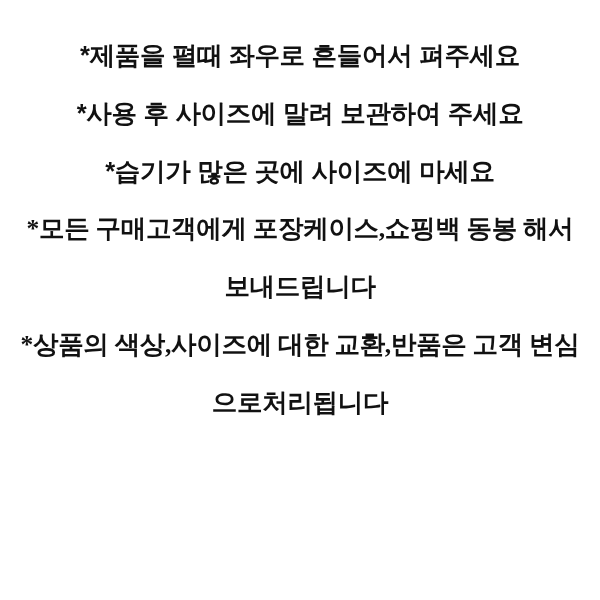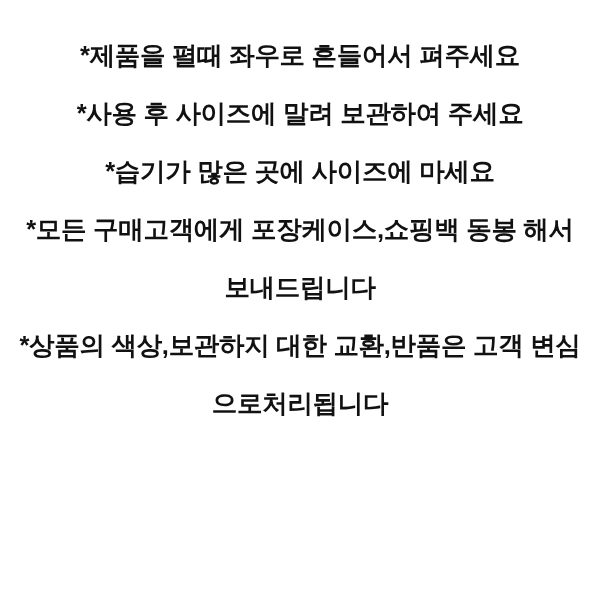--- a/index.html
+++ b/index.html
@@ -35,26 +35,27 @@
     text-align: center;
     color: #111111;
     font-size: 25.5px;
     line-height: 58px;
     font-weight: 700;
     letter-spacing: -0.3px;
     white-space: nowrap;
   }
   .notice-line.wrap {
     white-space: normal;
+    font-family: Liberation Serif, serif;
   }
 </style>
 </head>
 <body>
 
 <div class="page">
   <div class="notice-list">
     <div class="notice-line">*제품을 펼때 좌우로 흔들어서 펴주세요</div>
     <div class="notice-line">*사용 후 사이즈에 말려 보관하여 주세요</div>
     <div class="notice-line">*습기가 많은 곳에 사이즈에 마세요</div>
     <div class="notice-line wrap">*모든 구매고객에게 포장케이스,쇼핑백 동봉 해서보내드립니다</div>
-    <div class="notice-line wrap">*상품의 색상,보관하지 대한 교환,반품은 고객 변심으로처리됩니다</div>
+    <div class="notice-line wrap">*상품의 색상,사이즈에 대한 교환,반품은 고객 변심으로처리됩니다</div>
   </div>
 </div>
 
 </body></html>

